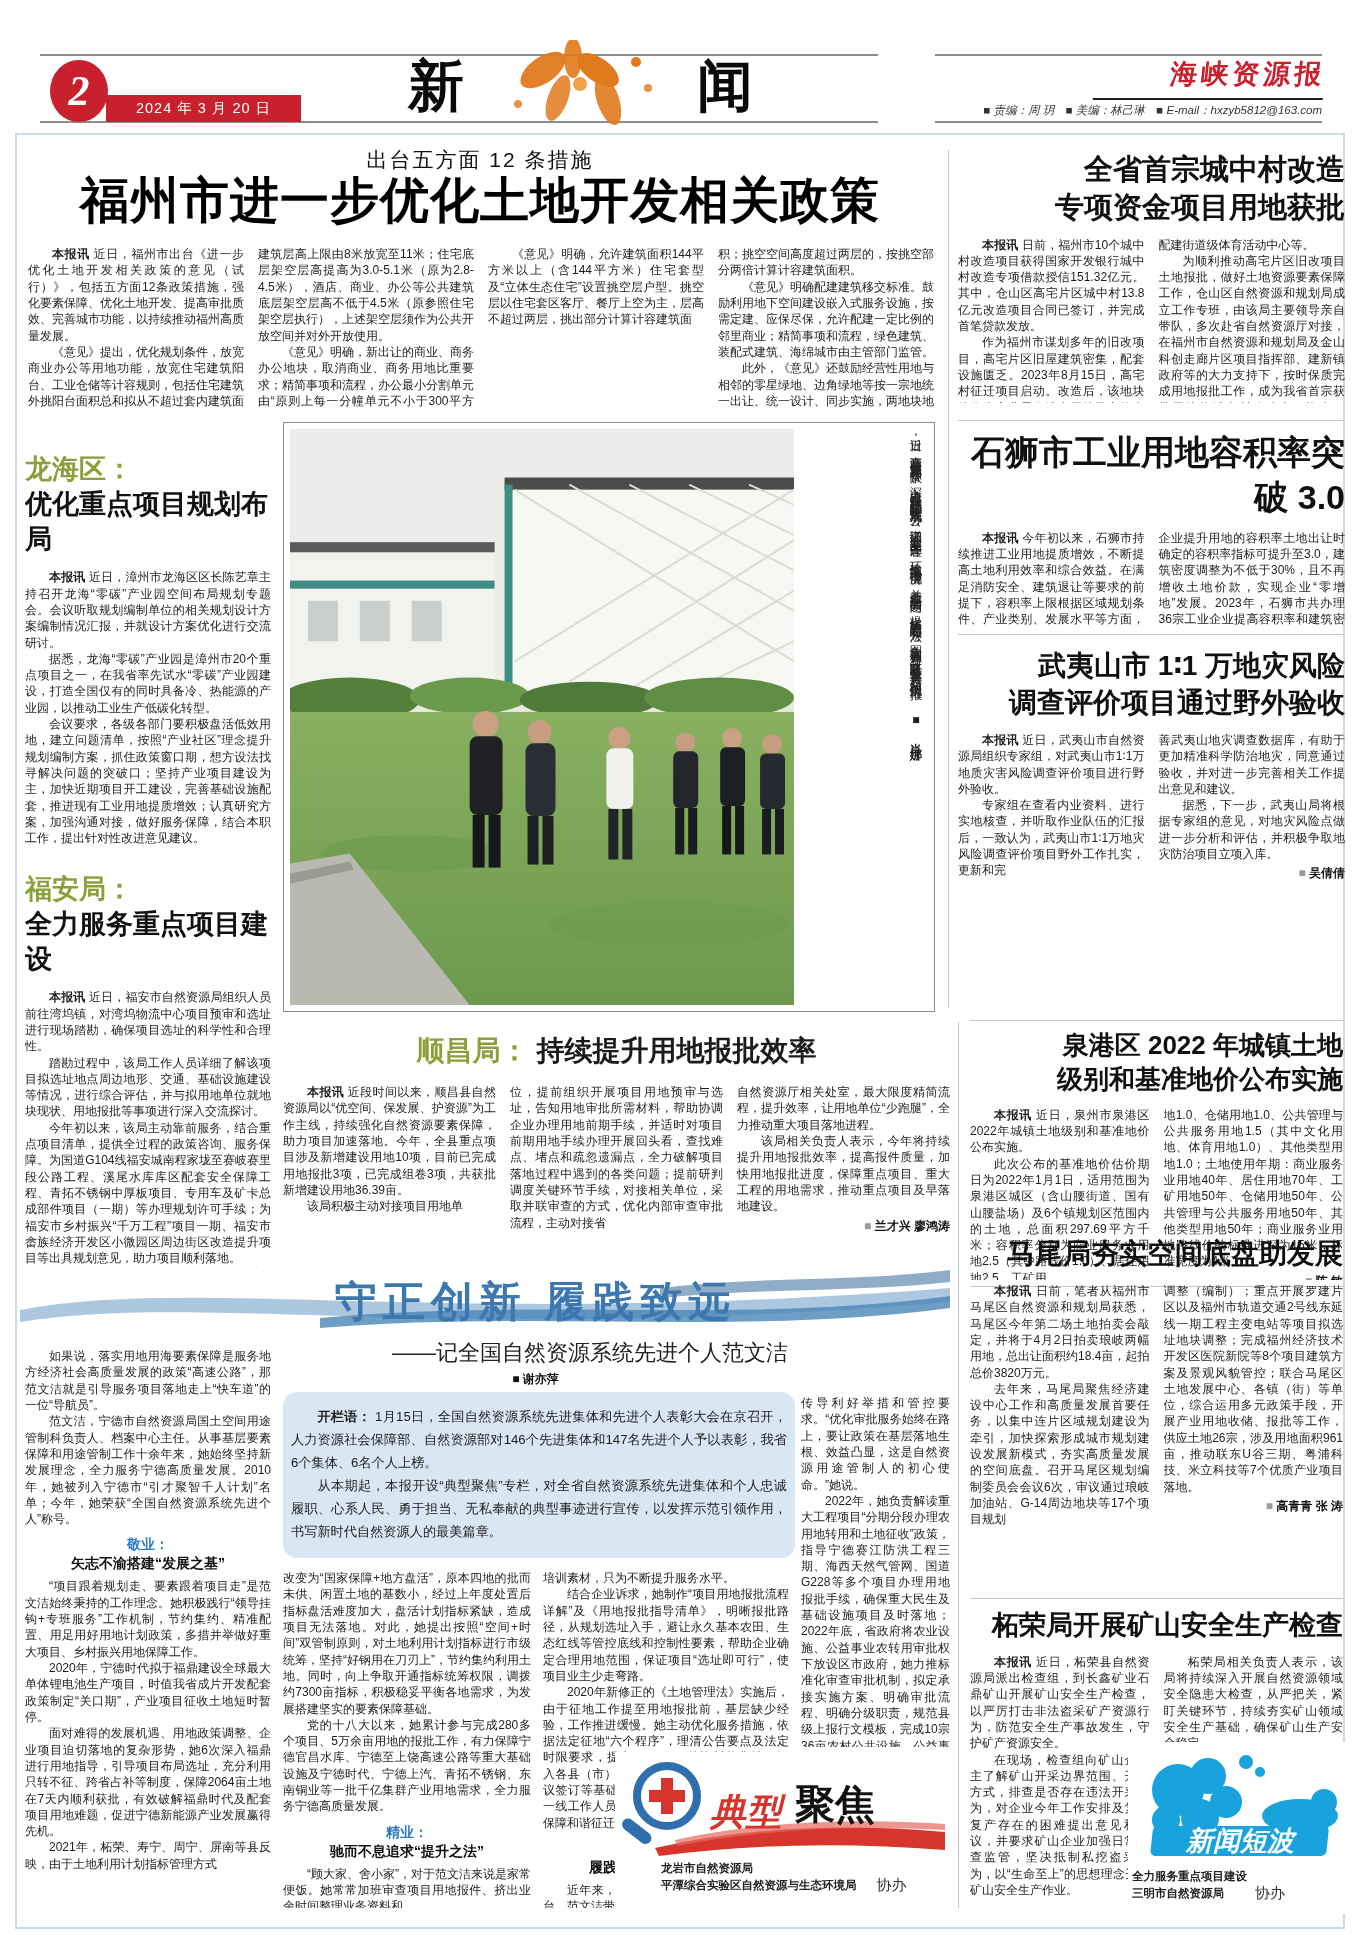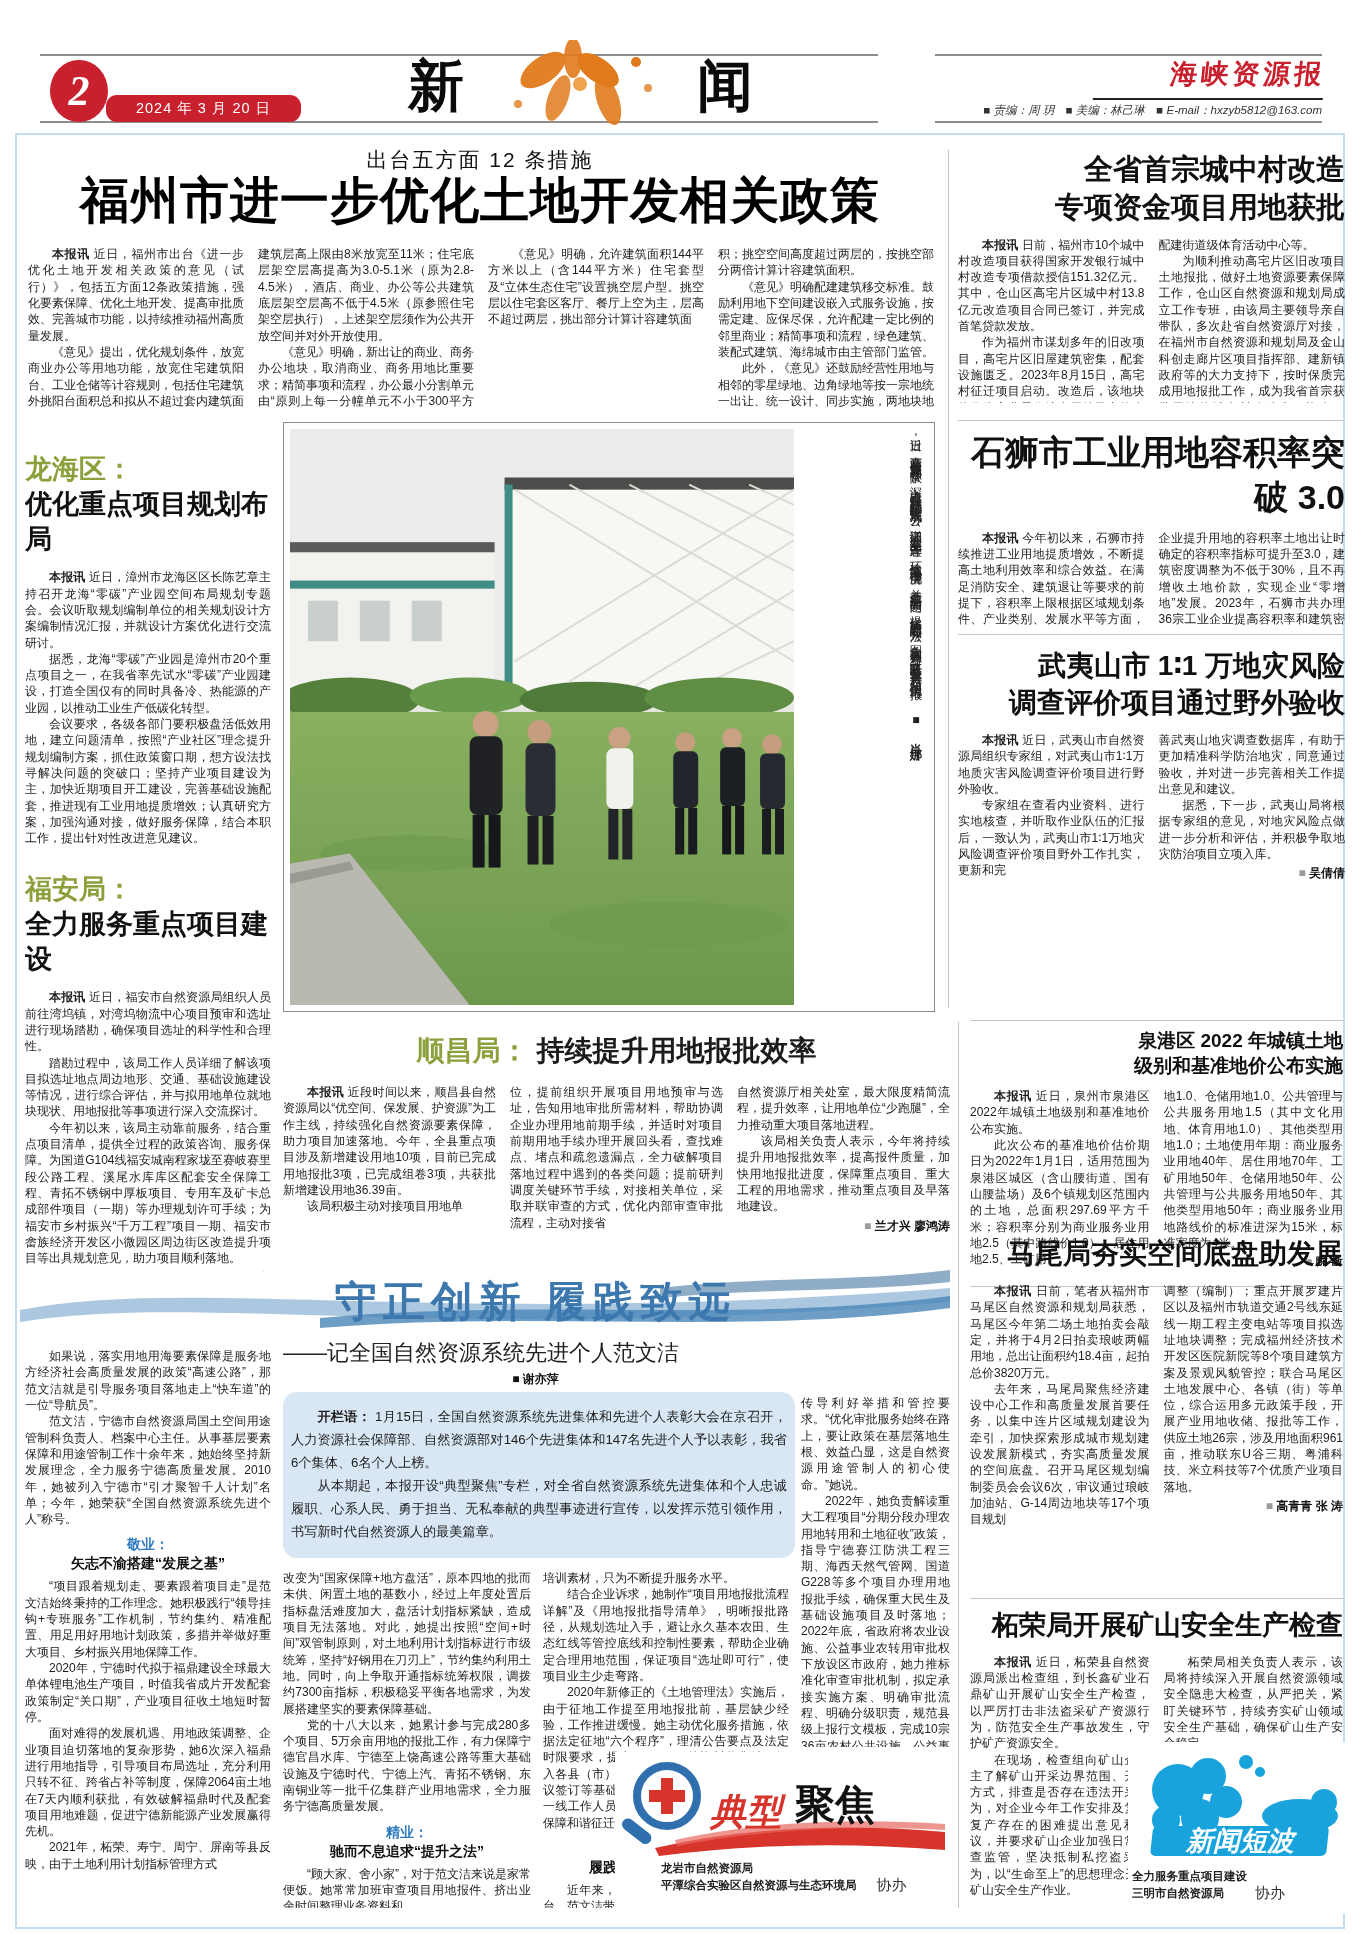--- a/index.html
+++ b/index.html
@@ -8,21 +8,21 @@
   .abs{position:absolute;}
   .rule{position:absolute;background:#8d8d8d;height:2px;}
   .hline{position:absolute;background:#c6c6c6;height:1px;}
   .vline{position:absolute;background:#c6c6c6;width:1px;}
   .frame{position:absolute;border:2px solid #c3dcef;}
   
   .pagenum{position:absolute;left:50px;top:60px;width:58px;height:62px;background:#c9202e;
            border-radius:50%;color:#fff;display:flex;align-items:center;justify-content:center;
            font-family:"Liberation Serif","DejaVu Serif",serif;font-style:italic;font-weight:bold;font-size:42px;}
   .datebox{position:absolute;left:106px;top:95px;width:195px;height:27px;background:#c9202e;color:#fff;
-           display:flex;align-items:center;justify-content:center;font-size:14.5px;letter-spacing:1px;border-radius:11px;}
+           display:flex;align-items:center;justify-content:center;font-size:14.5px;letter-spacing:1px;}
   .masthead-center{position:absolute;left:408px;top:40px;width:345px;height:92px;display:flex;align-items:center;justify-content:space-between;}
   .mast-char{font-size:56px;font-weight:900;color:#0a0a0a;line-height:1;}
   .paper-logo{position:absolute;right:36px;top:56px;width:230px;text-align:right;color:#c9202e;
               font-weight:900;font-size:27px;letter-spacing:4px;transform:skewX(-6deg);
               border-bottom:2px solid #222;padding-bottom:6px;}
   .credits{position:absolute;left:620px;top:103px;width:702px;text-align:right;font-size:11.5px;color:#333;font-style:italic;}
   
   .art p{margin:0;font-size:12px;line-height:1.36;text-align:justify;color:#1c1c1c;}
   .art p b{font-weight:bold;}
   .ind{text-indent:2em;}
@@ -41,21 +41,21 @@
   .h-black{color:#111;font-size:14px;margin:0 0 5px;}
   
   .photobox{position:absolute;left:283px;top:422px;width:652px;height:590px;border:1px solid #8c8c8c;
             background:#fff;box-sizing:border-box;padding:6px;display:flex;gap:8px;}
   .caption{writing-mode:vertical-rl;font-size:12.3px;line-height:2.05;color:#222;width:126px;height:100%;
            text-align:justify;letter-spacing:1.5px;}
   .caption .ph{font-weight:bold;}
   
   .feat-title{position:absolute;left:283px;top:1274px;width:505px;text-align:center;font-size:42px;
               font-weight:900;color:#3c78ae;letter-spacing:6px;}
-  .feat-sub{position:absolute;left:283px;top:1338px;width:505px;text-align:left;font-size:22px;color:#222;}
+  .feat-sub{position:absolute;left:283px;top:1338px;width:505px;text-align:right;font-size:22px;color:#222;}
   .feat-by{position:absolute;left:283px;top:1371px;width:505px;text-align:center;font-size:12.5px;font-weight:bold;}
   .introbox{position:absolute;left:283px;top:1392px;width:512px;height:166px;background:#d9e7f4;
             border-radius:14px;padding:13px 8px;box-sizing:border-box;overflow:hidden;}
   .introbox p{font-size:13.2px;line-height:1.75;}
   
   .org{font-size:11.5px;font-weight:bold;line-height:1.5;color:#222;}
   .assist{font-size:15px;color:#333;}
 </style>
 </head>
 <body>
@@ -161,21 +161,21 @@
         </div>
         <div class="col">
           <p>善武夷山地灾调查数据库，有助于更加精准科学防治地灾，同意通过验收，并对进一步完善相关工作提出意见和建议。</p>
           <p class="ind">据悉，下一步，武夷山局将根据专家组的意见，对地灾风险点做进一步分析和评估，并积极争取地灾防治项目立项入库。</p>
           <div class="byline"><span class="sq">■ </span>吴倩倩</div>
         </div>
       </div>
   </div>
 
   <div class="abs art" style="left:970px;top:1028px;width:373px;height:252px;overflow:hidden;">
-    <h2 class="rh" style="font-size:19px;">泉港区 2022 年城镇土地
+    <h2 class="rh" style="font-size:26px;">泉港区 2022 年城镇土地
 级别和基准地价公布实施</h2>
     <div class="colsflex" style="height:178px;">
         <div class="col">
           <p class="ind"><b>本报讯</b>  近日，泉州市泉港区2022年城镇土地级别和基准地价公布实施。</p>
           <p class="ind">此次公布的基准地价估价期日为2022年1月1日，适用范围为泉港区城区（含山腰街道、国有山腰盐场）及6个镇规划区范围内的土地，总面积297.69平方千米；容积率分别为商业服务业用地2.5（其中路线价1.0）、居住用地2.5、工矿用</p>
         </div>
         <div class="col">
           <p>地1.0、仓储用地1.0、公共管理与公共服务用地1.5（其中文化用地、体育用地1.0）、其他类型用地1.0；土地使用年期：商业服务业用地40年、居住用地70年、工矿用地50年、仓储用地50年、公共管理与公共服务用地50年、其他类型用地50年；商业服务业用地路线价的标准进深为15米，标准宽度为4米。</p>
           <div class="byline"><span class="sq">■ </span>陈 敏</div>
         </div>

